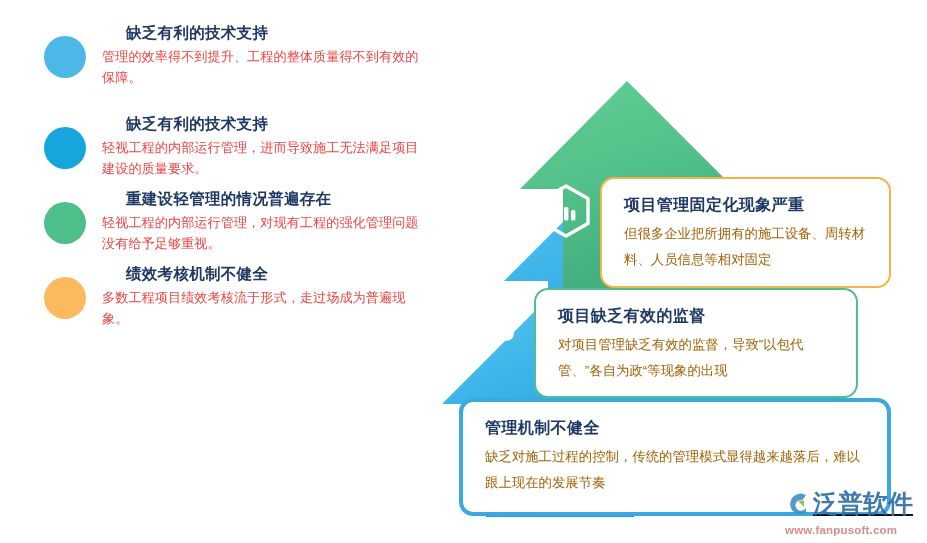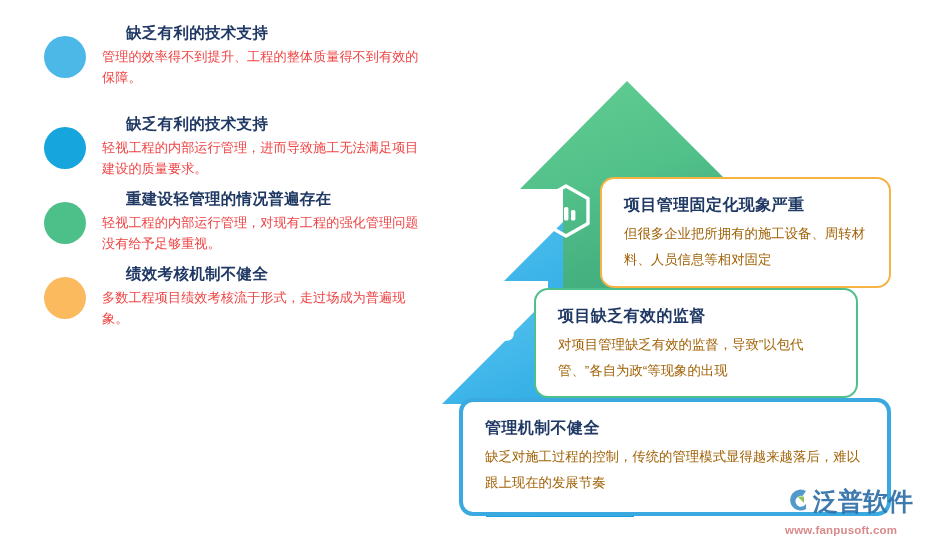--- a/index.html
+++ b/index.html
@@ -114,22 +114,23 @@
   
   #watermark {
     position: absolute;
     left: 784px;
     top: 487px;
     width: 140px;
     height: 48px;
   }
   #wm-row {
     display: flex;
-    align-items: flex-start;
+    align-items: flex-end;
     height: 30px;
+    text-decoration: underline;
   }
   #wm-mark {
     width: 26px;
     height: 26px;
     margin-right: 3px;
     flex: 0 0 auto;
   }
   #wm-name {
     font-size: 25px;
     font-weight: bold;

